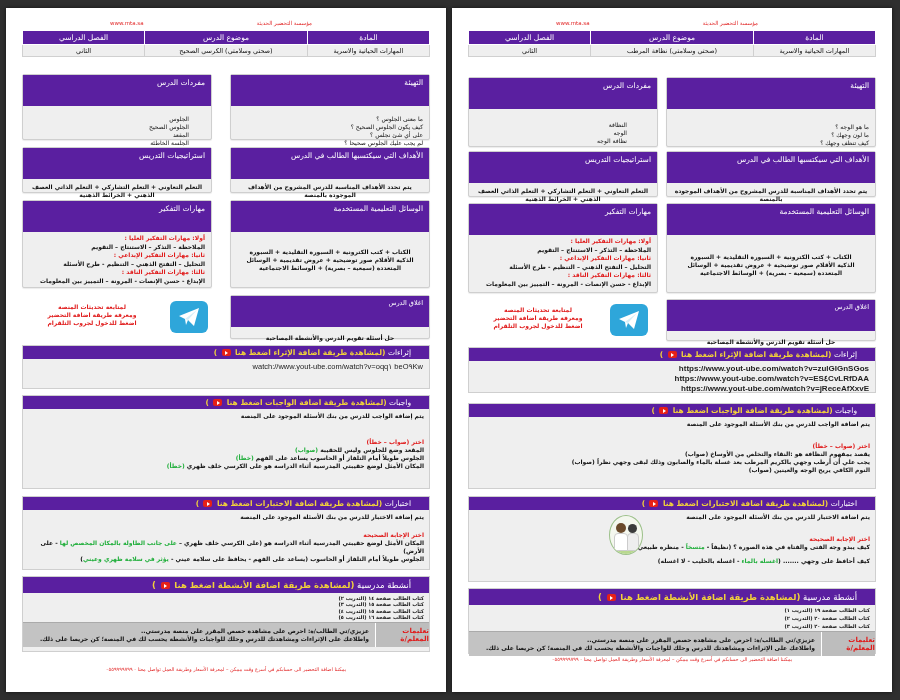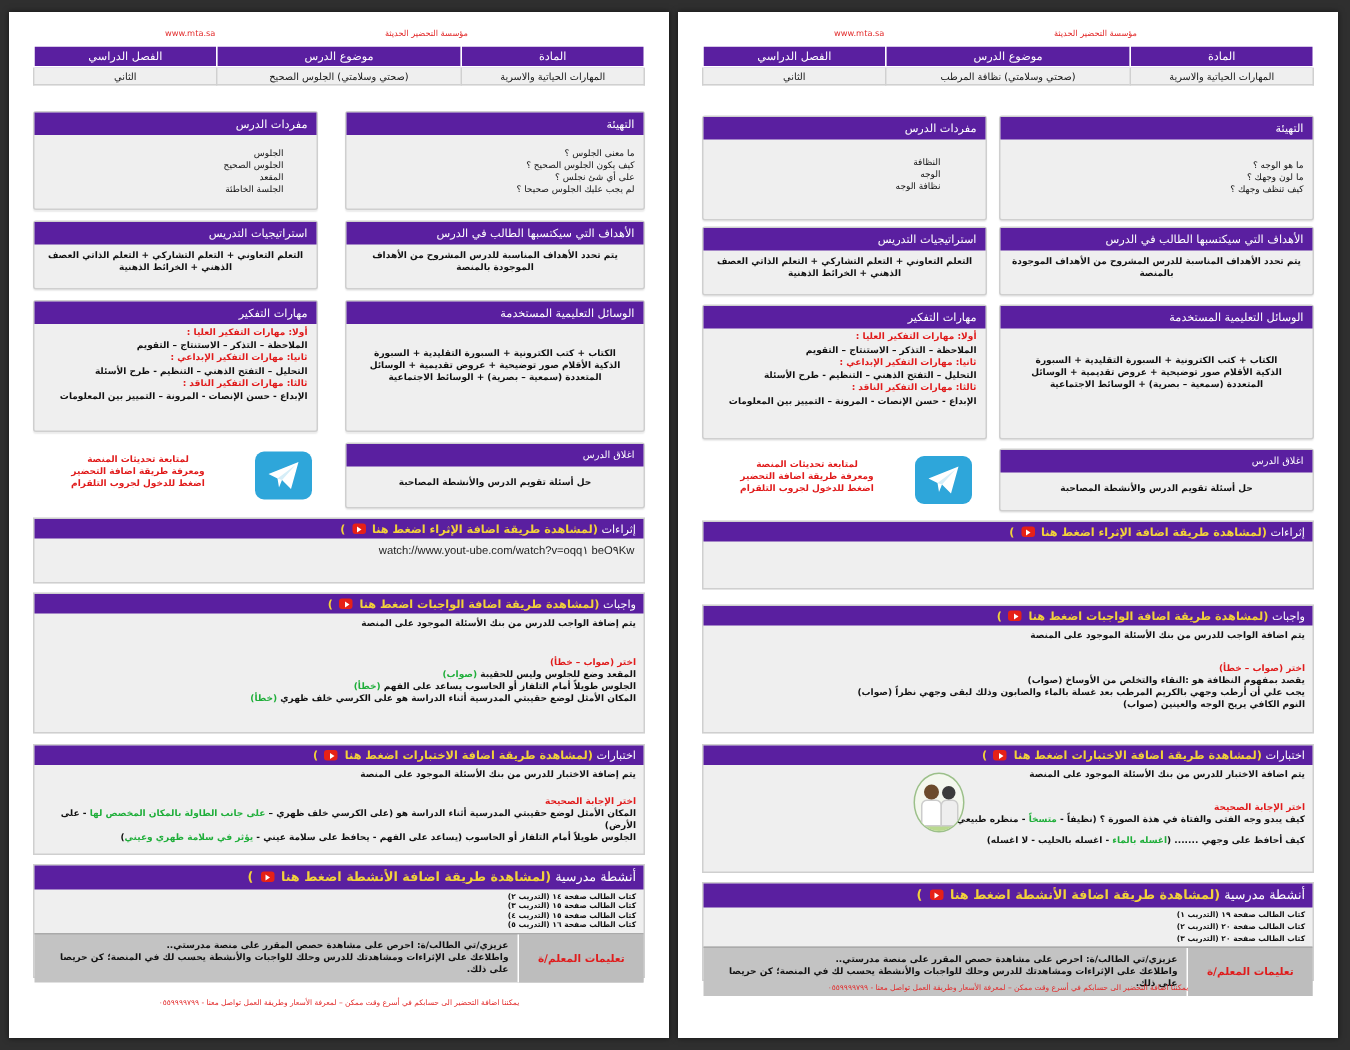--- a/index.html
+++ b/index.html
@@ -39,33 +39,33 @@
   .info-table td {
     background: #efefef; color: #111; text-align: center;
     height: 12px; border: 1px solid #d0d0d0; font-size: 6.5px;
   }
 
   .box {
     position: absolute; background: #efefef; border: 1px solid #cfcfcf;
     border-radius: 2px; box-shadow: 0 1px 1px rgba(0,0,0,0.08);
   }
   .box .hdr {
-    background: #5a1fa0; color: #fff; height: 15px; line-height: 15px;
+    background: #5a1fa0; color: #fff; height: 31px; line-height: 15px;
     padding: 0 6px; font-size: 7.5px; text-align: right;
   }
   .box .body { padding: 4px 6px; font-size: 6px; line-height: 8px; color: #111; text-align: right; }
   .box .body.center { text-align: center; }
   .red { color: #e01b1b; font-weight: bold; }
   .green { color: #1fae3a; font-weight: bold; }
   .bold { font-weight: bold; }
 
   .wide { position: absolute; left: 16px; width: 408px; background: #efefef; border: 1px solid #cfcfcf; }
   .wide .hdr {
     background: #5a1fa0; color: #fff; height: 13px; line-height: 13px;
-    padding: 0 5px; font-size: 7.5px; text-align: right; white-space: nowrap; overflow: hidden;
+    padding: 0 18px; font-size: 7.5px; text-align: right; white-space: nowrap; overflow: hidden;
   }
   .wide .hdr .gold { color: #f2d23a; font-weight: bold; }
   .yt {
     display: inline-block; width: 9px; height: 7px; background: #e62117;
     border-radius: 2px; vertical-align: middle; margin: 0 2px; position: relative;
   }
   .yt::after {
     content: ""; position: absolute; left: 3.5px; top: 1.5px;
     border-left: 3px solid #fff; border-top: 2px solid transparent; border-bottom: 2px solid transparent;
   }
@@ -73,21 +73,21 @@
   .links { direction: ltr; text-align: right; font-family: "Liberation Sans", sans-serif; font-size: 7.5px; line-height: 10px; color: #222; padding: 3px 6px; }
 
   .telegram-area { position: absolute; }
   .tg-icon {
     position: absolute; width: 38px; height: 32px; background: #2ea6da; border-radius: 6px;
   }
   .tg-icon svg { position: absolute; left: 7px; top: 5px; }
   .tg-text { position: absolute; color: #e01b1b; font-size: 6px; line-height: 8px; text-align: center; font-weight: bold; width: 100px; }
 
   .notes-row { display: flex; background: #c3c3c3; border-top: 1px solid #aaa; }
-  .notes-row .lbl { width: 84px; color: #e01b1b; font-size: 7px; font-weight: bold; display: flex; align-items: center; justify-content: center; background: #bdbdbd; border-left: 1px solid #fff; }
+  .notes-row .lbl { width: 54px; color: #e01b1b; font-size: 7px; font-weight: bold; display: flex; align-items: center; justify-content: center; background: #bdbdbd; border-left: 1px solid #fff; }
   .notes-row .txt { flex: 1; padding: 4px 6px; font-size: 6px; line-height: 8px; font-weight: bold; color: #111; }
 
   .footer { position: absolute; bottom: 20px; left: 0; right: 0; text-align: center; font-size: 5px; color: #e22a2a; }
 
   .kids {
     position: absolute; width: 34px; height: 40px; border-radius: 50%;
     background: #f4f7ee; border: 1px solid #9cc08a; overflow: hidden;
   }
   .kids .k1 { position: absolute; left: 6px; top: 7px; width: 10px; height: 10px; border-radius: 50%; background: #6b4a2b; }
   .kids .k2 { position: absolute; left: 18px; top: 8px; width: 9px; height: 9px; border-radius: 50%; background: #3b3b3b; }
@@ -107,21 +107,21 @@
     </div>
     <table class="info-table">
       <tbody>
           <tr>
         <th style="width:30%">المادة</th>
         <th style="width:40%">موضوع الدرس</th>
         <th style="width:30%">الفصل الدراسي</th>
       </tr>
       <tr>
         <td>المهارات الحياتية والاسرية</td>
-        <td>(صحتي وسلامتي) الجلوس الصحيح</td>
+        <td>(صحتي وسلامتي) الكرسي الصحيح</td>
         <td>الثاني</td>
       </tr>
     </tbody>
       </table>
 
     <div class="box" style="top:66px; right:16px; width:200px; height:66px;">
       <div class="hdr">التهيئة</div>
       <div class="body" style="padding-top:9px;">
         <div>ما معنى الجلوس ؟</div>
         <div>كيف يكون الجلوس الصحيح ؟</div>
@@ -336,20 +336,25 @@
       </div>
     </div>
 
     <div class="wide" style="top:339px; height:46px;">
       <div class="hdr">
         <span>إثراءات</span>
         <span class="gold">(لمشاهدة طريقة اضافة الإثراء اضغط هنا</span>
         <span class="yt"></span>
         <span class="gold">)</span>
       </div>
+      <div class="links bold" style="font-size:8px; line-height:10px;">
+        <div>https://www.yout-ube.com/watch?v=zulGIGnSGos</div>
+        <div>https://www.yout-ube.com/watch?v=ES٤CvLRfDAA</div>
+        <div>https://www.yout-ube.com/watch?v=jReceAfXxvE</div>
+      </div>
     </div>
 
     <div class="wide" style="top:395px; height:86px;">
       <div class="hdr">
         <span>واجبات</span>
         <span class="gold">(لمشاهدة طريقة اضافة الواجبات اضغط هنا</span>
         <span class="yt"></span>
         <span class="gold">)</span>
       </div>
       <div class="body bold">

